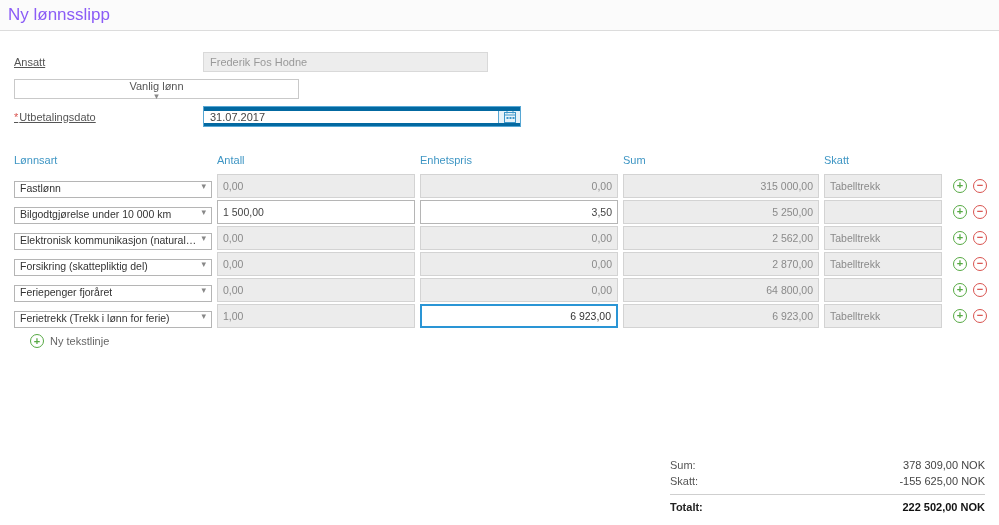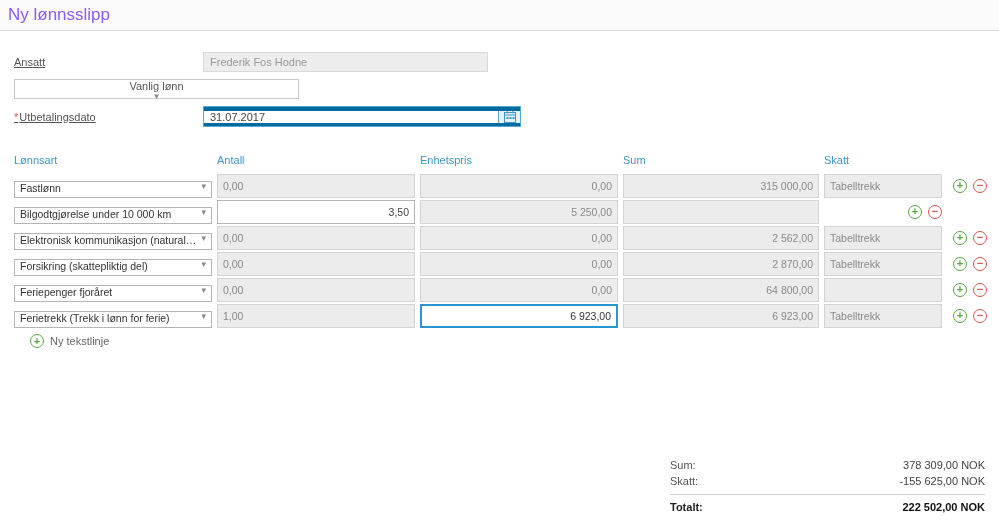--- a/index.html
+++ b/index.html
@@ -183,20 +183,21 @@
           <span>−</span>
         </div>
     </div>
   </div>
 
   <div class="grid-row">
     <div class="row-select">
       <span class="lbl">Bilgodtgjørelse under 10 000 km</span>
       <span class="caret">▾</span>
     </div>
+    <input class="cell-input editable" value="1 500,00" style="">
     <input class="cell-input editable num" value="3,50" style="">
     <input class="cell-input num" readonly="" value="5 250,00" style="">
     <input class="cell-input" readonly="" value="" style="">
     <div class="row-icons">
       <div class="circle-btn plus">
           <span>+</span>
         </div>
       <div class="circle-btn minus">
           <span>−</span>
         </div>

